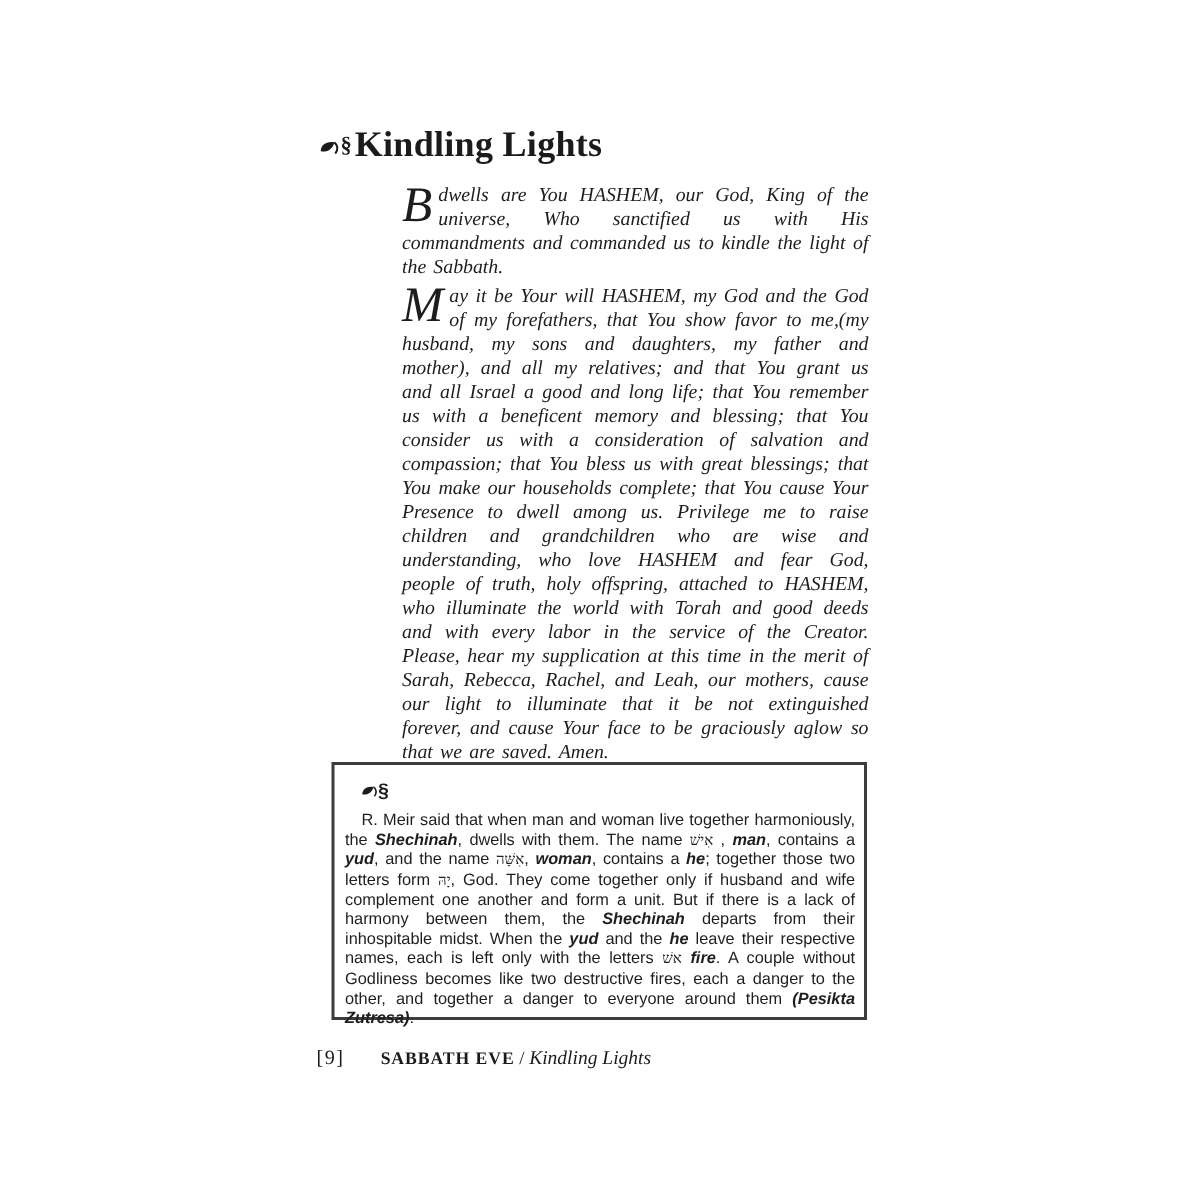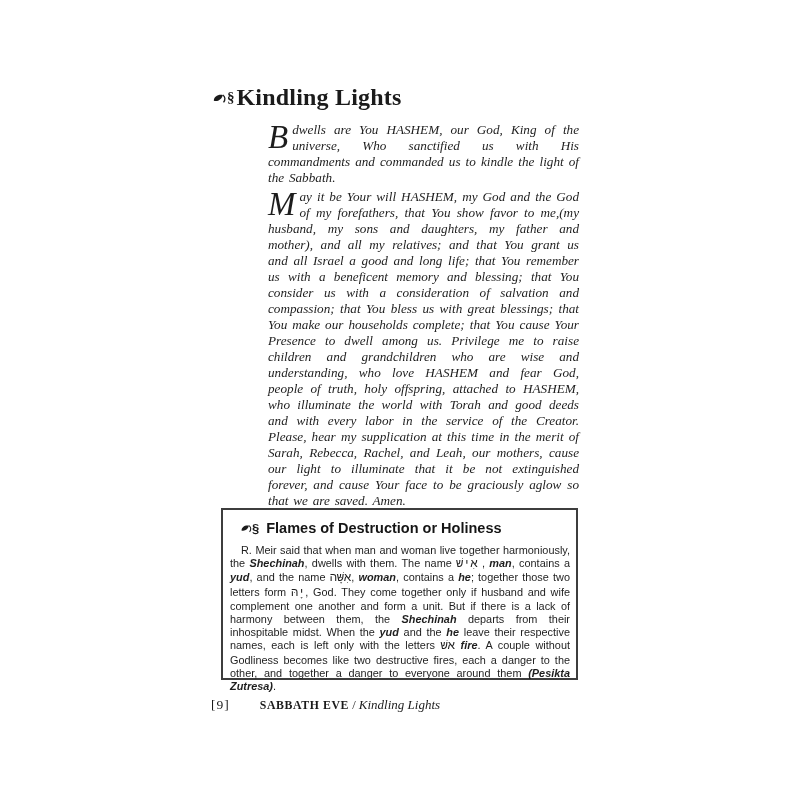--- a/index.html
+++ b/index.html
@@ -73,33 +73,33 @@
   .box-body {
     margin: 8px 6px 0 7px;
     font-family: "Liberation Sans", "DejaVu Sans", sans-serif;
     font-size: 10.9px; line-height: 13.2px;
     text-align: justify;
     text-indent: 11px;
     color: #1e1e1e;
   }
   .box-body .it { font-style: italic; font-weight: bold; }
   .box-body .he {
-    font-family: Liberation Mono, monospace;
-    font-size: 12px;
+    font-family: Liberation Serif, serif;
+    font-size: 10px;
     direction: rtl; unicode-bidi: isolate;
   }
 
   
   .footer {
     position: absolute; left: 211px; top: 697px;
     display: flex; align-items: baseline;
     font-size: 13.5px; color: #1b1b1b;
   }
   .page-num { letter-spacing: 1px; }
-  .running-head { margin-left: 30px; white-space: nowrap; }
+  .running-head { margin-left: 24px; white-space: nowrap; }
   .running-section {
     font-weight: bold; font-size: 11.8px; letter-spacing: 0.6px;
   }
   .running-sep { font-size: 12.5px; }
   .running-chapter { font-style: italic; font-size: 13px; }
 </style>
 </head>
 <body>
 
 <div class="page">
@@ -121,21 +121,20 @@
 
   <section class="box">
     <div class="box-heading">
       <span class="ornament">
         <svg viewBox="0 0 13 10" aria-hidden="true">
           <path d="M0.5,6.5 C0.5,3 4,0.8 8,1.6 C7.2,5 4.2,7.4 0.5,6.5 Z" fill="currentColor"></path>
           <path d="M8,1.6 C10,3 10.4,5.6 8.6,7.8" stroke="currentColor" stroke-width="1.1" fill="none"></path>
         </svg>
         <span class="sect">§</span>
       </span>
-      <span class="heading-text">Flames of Destruction or Holiness</span>
     </div>
     <p class="box-body"><span>R. Meir said that when man and woman live together harmoniously, the </span><span class="it">Shechinah</span><span>, dwells with them. The name </span><span class="he">אִישׁ</span><span> , </span><span class="it">man</span><span>, contains a </span><span class="it">yud</span><span>, and the name </span><span class="he">אִשָּׁה</span><span>, </span><span class="it">woman</span><span>,  contains a </span><span class="it">he</span><span>; together those two letters form </span><span class="he">יָהּ</span><span>, God. They come together only if husband and wife complement one another and form a unit. But if there is a lack of harmony between them, the </span><span class="it">Shechinah</span><span> departs from their inhospitable midst. When the </span><span class="it">yud</span><span> and the </span><span class="it">he</span><span>  leave their respective names, each is left only with the letters </span><span class="he">אשׁ</span><span> </span><span class="it">fire</span><span>. A couple without Godliness becomes like two destructive fires, each a danger to the other, and together a danger to everyone around them </span><span class="it">(Pesikta Zutresa)</span><span>.</span></p>
   </section>
 
   <footer class="footer">
     <span class="page-num">[9]</span>
     <span class="running-head"><span class="running-section">SABBATH EVE</span><span class="running-sep"> / </span><span class="running-chapter">Kindling Lights</span></span>
   </footer>
 
 </div>

